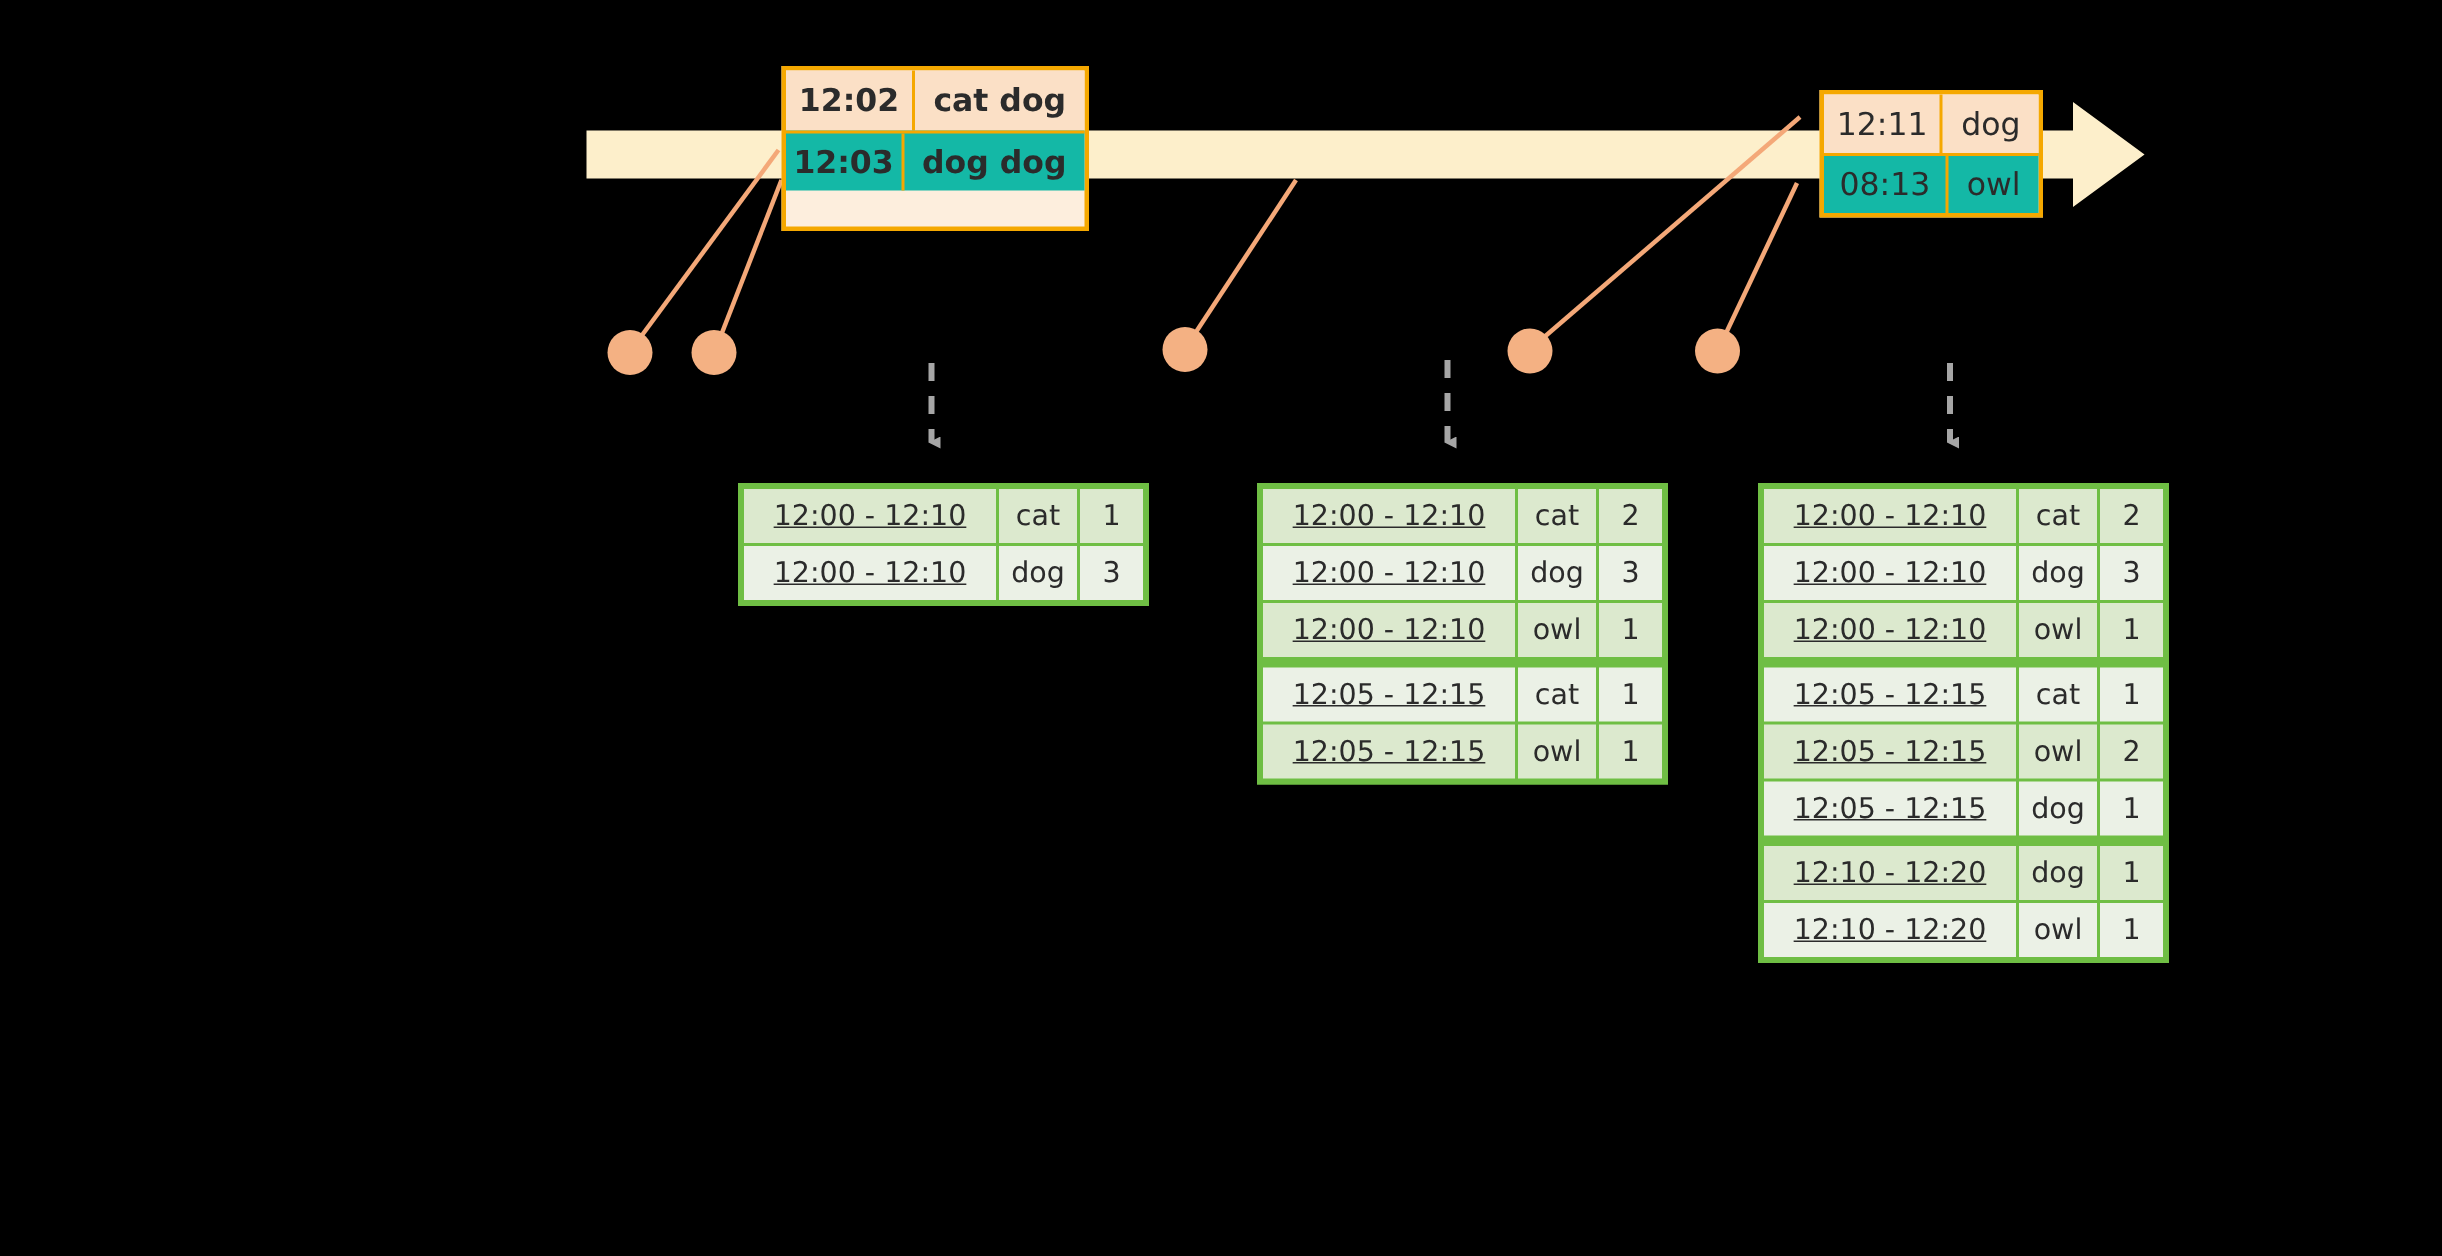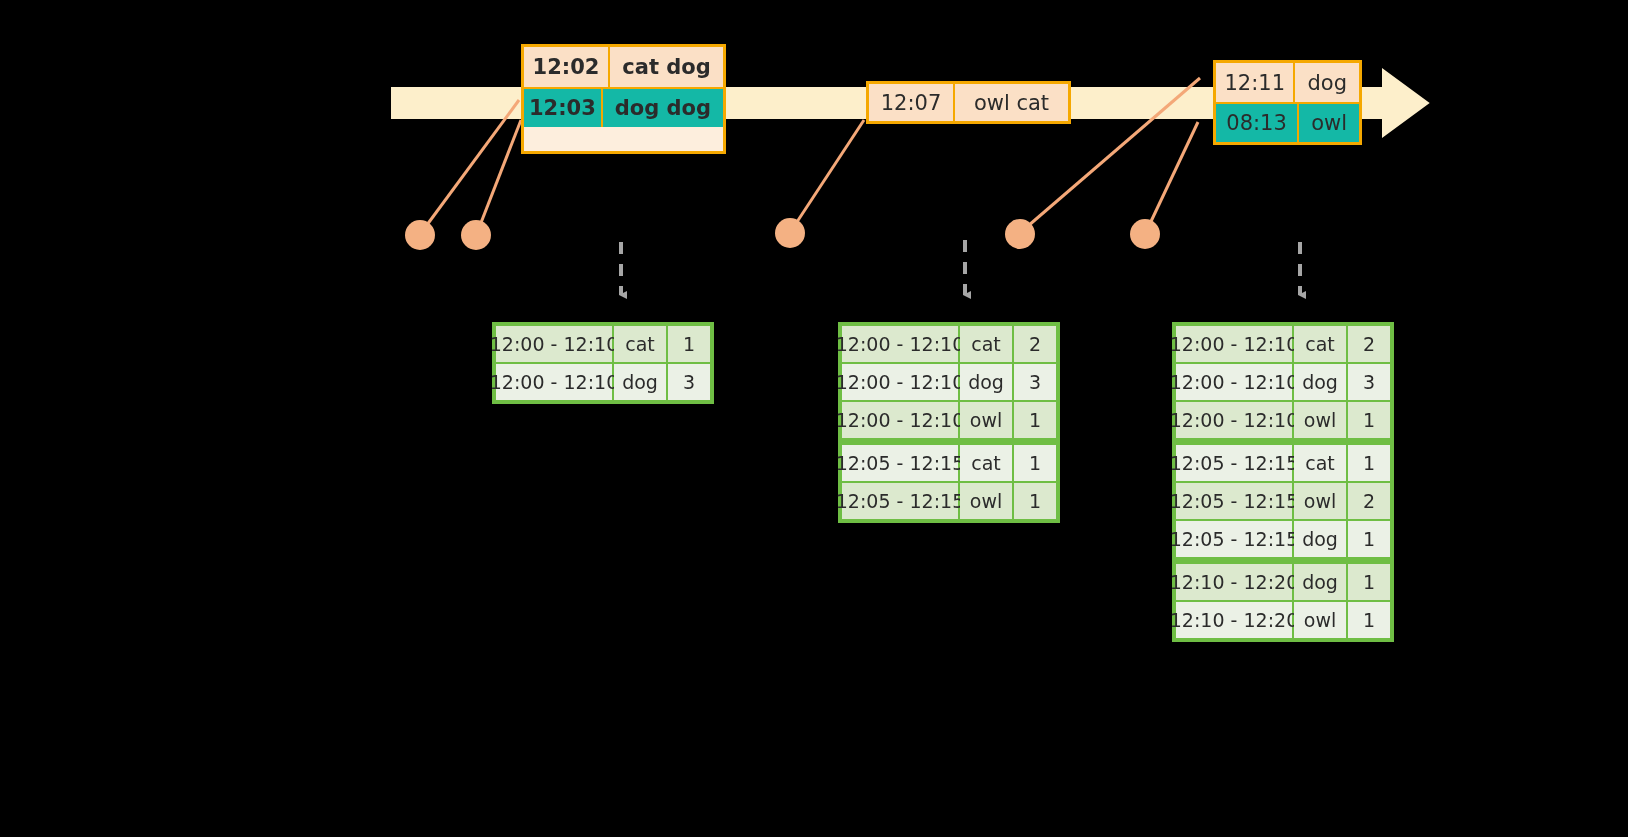--- a/index.html
+++ b/index.html
@@ -55,21 +55,21 @@
     gap:2px;
   }
   .grow.even .gcell{background:#DCE9CE;}
   .grow.odd  .gcell{background:#EBF1E6;}
   .gcell{
     box-sizing:border-box;
     display:flex;align-items:center;justify-content:center;
     font-size:19px;color:#2b2b2b;
     white-space:nowrap;
   }
-  .gcell.win{width:116px;}
+  .gcell.win{width:168px;text-decoration:underline;}
   .gcell.key{width:52px;}
   .gcell.cnt{width:42px;}
   .gsep{height:3px;background:#6FBE44;}
 </style>
 </head>
 <body>
 
 <div id="stage">
 
   <svg class="layer" viewBox="0 0 1628 837">
@@ -110,26 +110,20 @@
     <div class="evt-row r0">
       <div class="evt-time">12:02</div>
       <div class="evt-val">cat dog</div>
     </div>
     <div class="evt-row r1">
       <div class="evt-time">12:03</div>
       <div class="evt-val">dog dog</div>
     </div>
   </div>
 
-  <div class="evt-box" style="left:866px;top:81px;width:205px;height:43px;">
-    <div class="evt-row r0">
-      <div class="evt-time">12:07</div>
-      <div class="evt-val">owl cat</div>
-    </div>
-  </div>
 
   <div class="evt-box" style="left:1213px;top:60px;width:149px;height:85px;">
     <div class="evt-row r0">
       <div class="evt-time">12:11</div>
       <div class="evt-val">dog</div>
     </div>
     <div class="evt-row r1">
       <div class="evt-time">08:13</div>
       <div class="evt-val">owl</div>
     </div>

